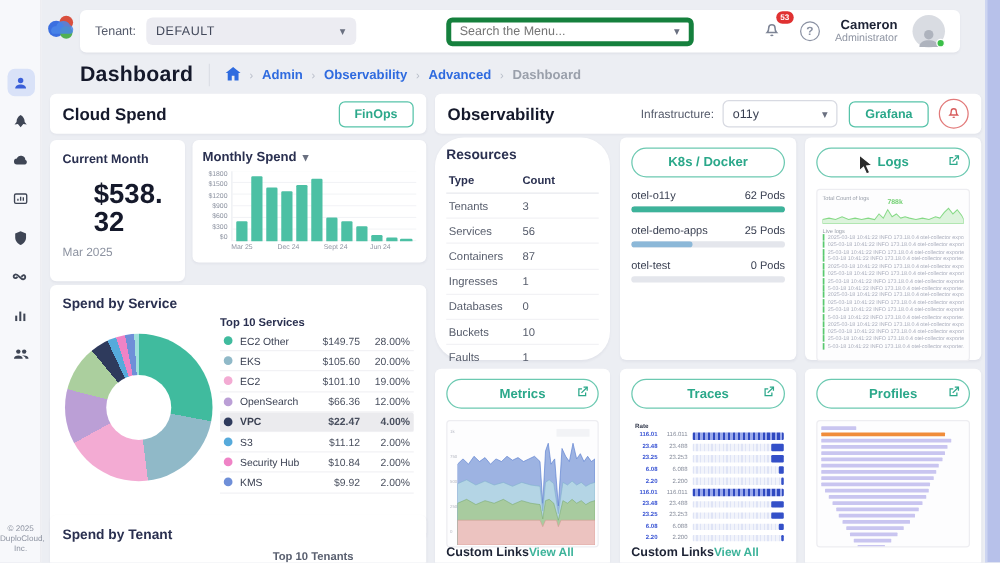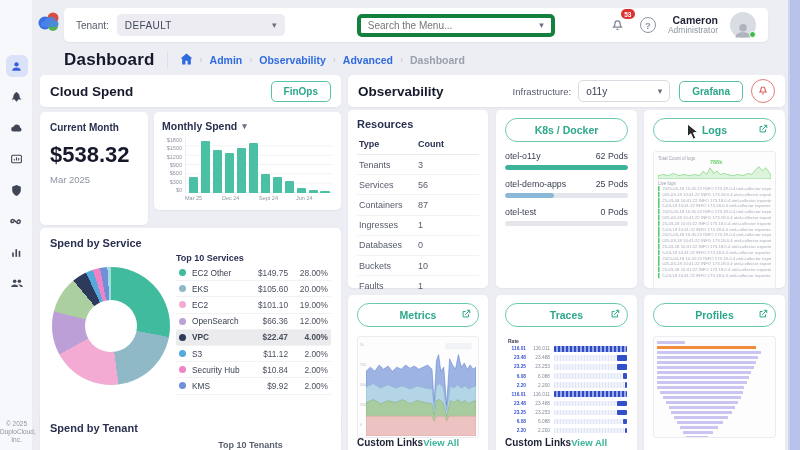--- a/index.html
+++ b/index.html
@@ -46,21 +46,21 @@
 
   
   .card { position:absolute; background:#fff; border-radius:5px; box-shadow:0 1px 2px rgba(30,40,70,.05); }
 
   
   .cs-head { left:40px; top:75px; width:301px; height:32px; display:flex; align-items:center; justify-content:space-between; padding:0 10px; }
   .panel-title { font-size:13.5px; font-weight:800; color:#15192b; }
   .btn-teal { border:1px solid #57c3a9; color:#2ba88a; background:#fff; border-radius:5px; font-size:10px; font-weight:700; padding:4px 12px; font-family:"Liberation Sans",sans-serif; }
   .cur-month { left:40px; top:112px; width:108px; height:113px; padding:10px 10px; }
   .cm-label { font-size:10px; font-weight:700; color:#2a3050; }
-  .cm-amount { font-size:22px; font-weight:800; color:#15192b; margin-top:10px; line-height:1.05; word-break:break-all; }
+  .cm-amount { font-size:22px; font-weight:800; color:#15192b; margin-top:10px; line-height:1.05; word-break:break-all;margin-left:25px; }
   .cm-period { font-size:9.5px; color:#8d93a1; margin-top:8px; }
 
   .monthly { left:154px; top:112px; width:187px; height:98px; padding:8px 8px 6px; }
   .ms-title { font-size:10.5px; font-weight:700; color:#2a3050; display:flex; align-items:center; gap:5px; }
   .ms-chart { display:flex; margin-top:5px; height:56px; }
   .yaxis { width:23px; display:flex; flex-direction:column; justify-content:space-between; align-items:flex-end; font-size:5.5px; color:#8d93a1; padding-right:3px; }
   .plot { flex:1; position:relative; border-left:1px solid #eceef2; background:linear-gradient(to top,#f1f2f5 1px,transparent 1px); background-size:100% 9.33px; display:flex; align-items:flex-end; gap:2.5px; padding:0 3px; }
   .bar { flex:1; background:#4cc0a4; border-radius:1px 1px 0 0; }
   .xaxis { display:flex; margin-left:23px; margin-top:2px; font-size:5.5px; color:#8d93a1; }
   .xaxis div { width:25%; }
@@ -81,21 +81,21 @@
   .sbt-legend { text-align:center; font-size:9px; font-weight:700; color:#5a6070; margin-top:6px; padding-left:120px; }
 
   
   .ob-head { left:348px; top:75px; width:437px; height:32px; display:flex; align-items:center; padding:0 10px; }
   .infra-label { margin-left:auto; font-size:9.5px; color:#555b6b; }
   .infra-select { margin-left:7px; border:1px solid #d8dae2; border-radius:5px; height:22px; width:92px; display:flex; align-items:center; justify-content:space-between; padding:0 7px; font-size:10px; color:#3a4052; }
   .grafana { margin-left:9px; }
   .bell-red { margin-left:8px; width:24px; height:24px; border:1.4px solid #e27a7a; border-radius:50%; display:flex; align-items:center; justify-content:center; color:#d85c5c; }
 
   .obs-card { padding:8px 9px; }
-  .res-card { left:348px; top:110px; width:140px; height:178px; }
+  .res-card { left:348px; top:110px; width:140px; height:178px;border-radius:23px; }
   .k8s-card { left:496px; top:110px; width:141px; height:178px; }
   .logs-card { left:644px; top:110px; width:141px; height:178px; }
   .met-card { left:348px; top:295px; width:140px; height:160px; }
   .tra-card { left:496px; top:295px; width:141px; height:160px; }
   .pro-card { left:644px; top:295px; width:141px; height:160px; }
 
   .res-title { font-size:11px; font-weight:700; color:#2a3050; margin-bottom:6px; }
   .res-table { width:100%; font-size:9px; }
   .res-hrow { display:grid; grid-template-columns:1fr 1fr; font-weight:700; color:#2a3050; border-bottom:1px solid #e8e9ee; padding:3px 2px 5px; }
   .res-row { display:grid; grid-template-columns:1fr 1fr; color:#565c6b; border-bottom:1px solid #f2f2f5; padding:4.6px 2px; }

